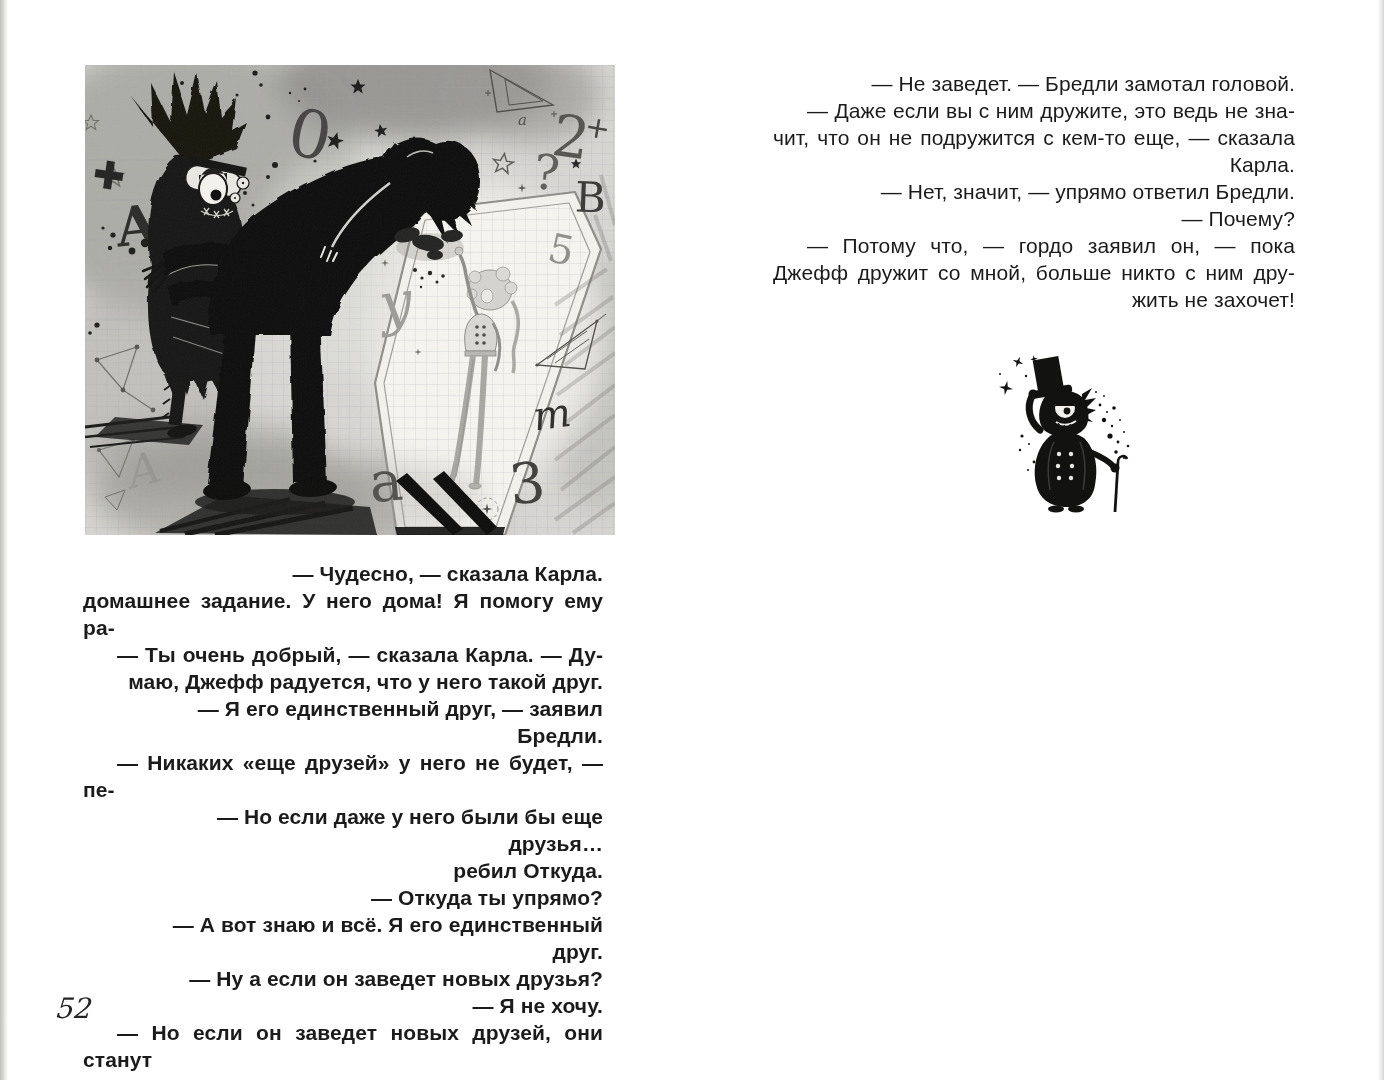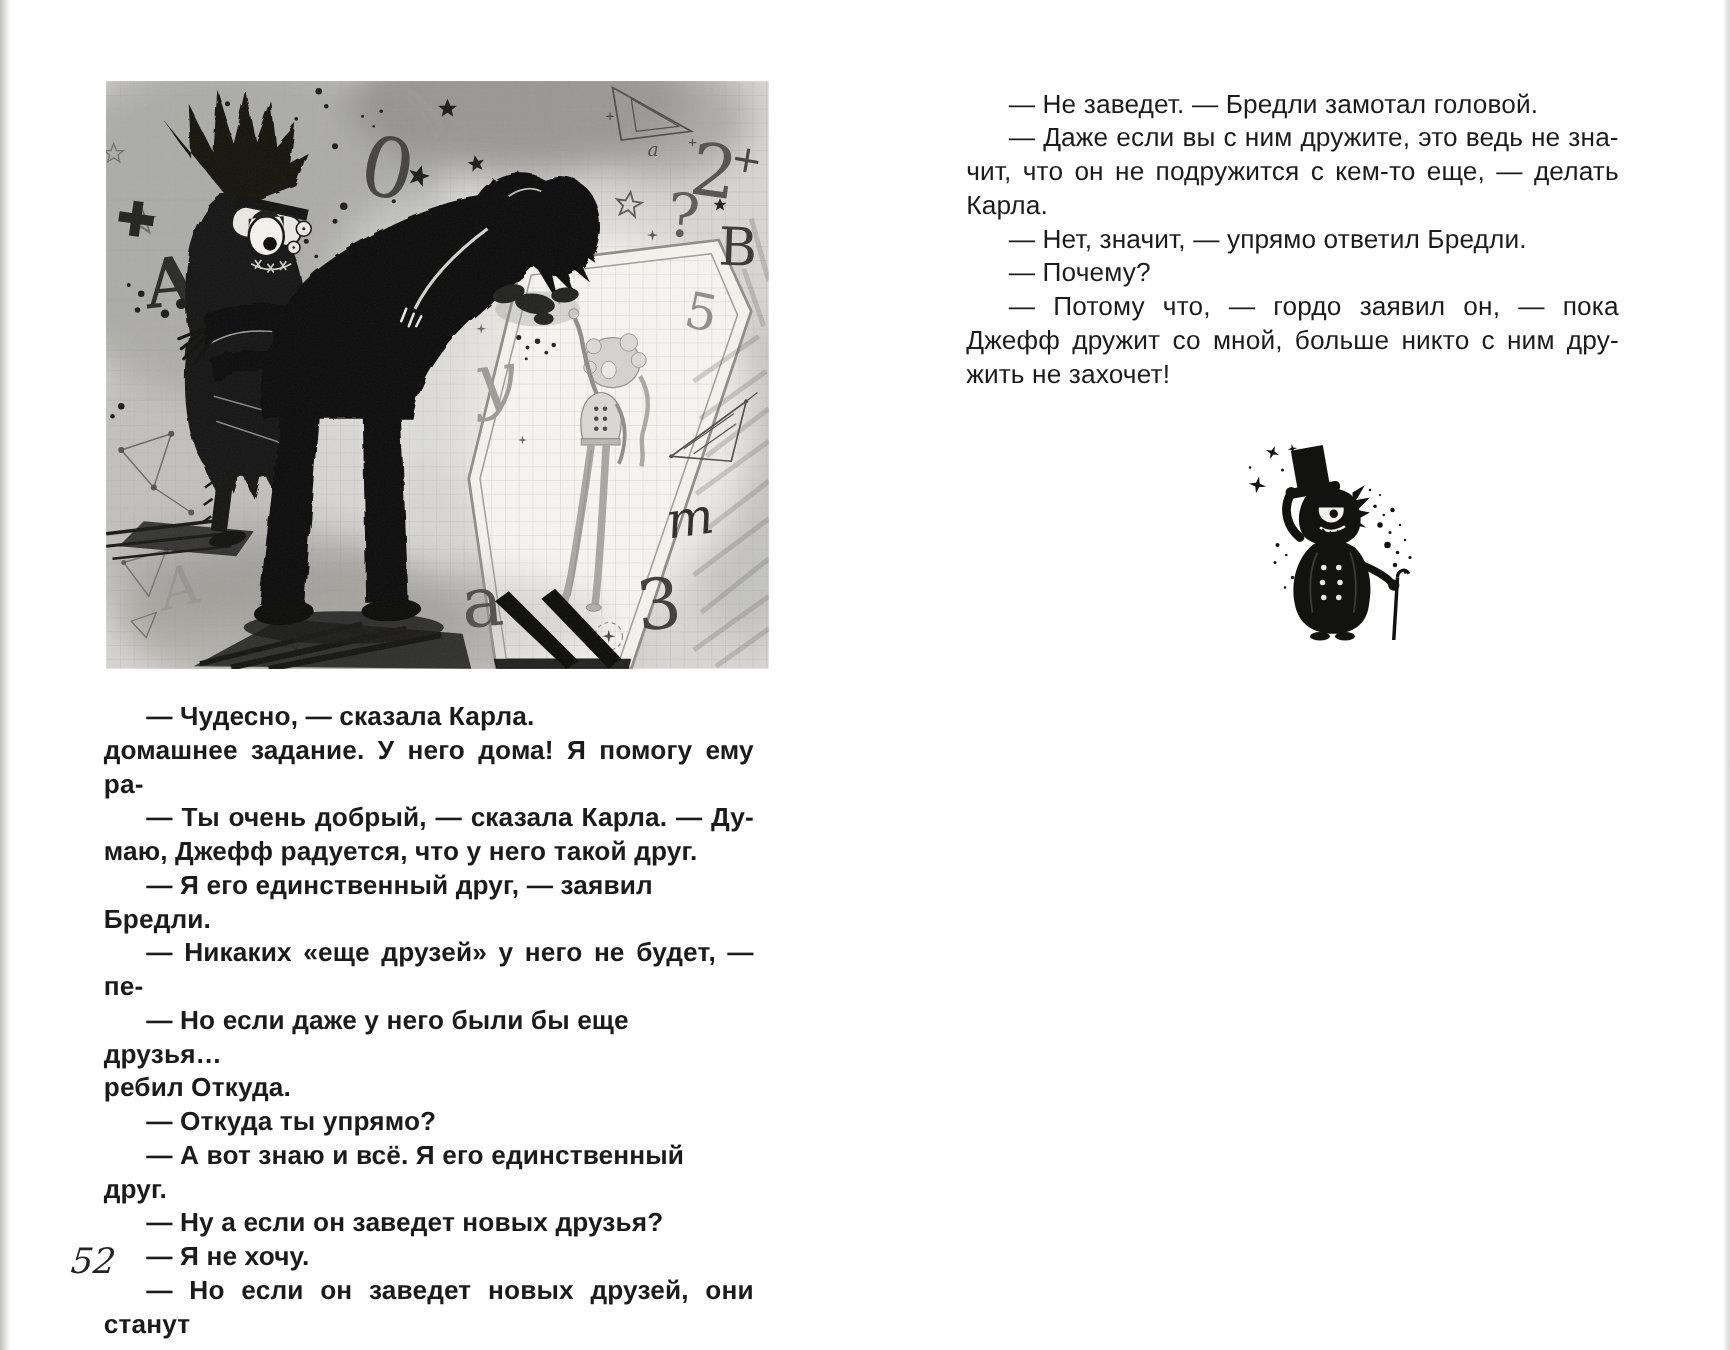--- a/index.html
+++ b/index.html
@@ -12,21 +12,21 @@
     background:linear-gradient(to right,#a9a9a7,rgba(255,255,255,0));opacity:.75;}
   .edge-right{position:absolute;right:0;top:0;width:6px;height:1080px;
     background:linear-gradient(to left,#c4c4c2,rgba(255,255,255,0));opacity:.7;}
   .page-half{position:absolute;top:0;height:1080px;}
   #left-page{left:0;width:692px;}
   #right-page{left:692px;width:692px;}
   .textcol{position:absolute;color:#1b1b1b;font-size:21px;line-height:27px;
     letter-spacing:.1px;}
   #left-text{left:83px;top:560px;width:520px;font-weight:bold;}
   #right-text{left:81px;top:70px;width:522px;} 
-  .line{min-height:27px;}
+  .line{min-height:27px;text-align:right;}
   .line.jl{text-align:justify;text-align-last:justify;}
   .line.indent{text-indent:34px;}
   #page-number{position:absolute;left:57px;top:992px;
     font-family:"DejaVu Serif",serif;font-style:italic;font-size:28px;color:#242424;
     transform:skewX(-6deg);}
   #main-illustration{position:absolute;left:85px;top:65px;width:530px;height:470px;}
   #spot-illustration{position:absolute;left:300px;top:350px;width:150px;height:168px;} 
   svg text{user-select:none;}
 </style>
 </head>
@@ -350,21 +350,21 @@
     </div>
 
   <div id="page-number">52</div>
 </div>
 
 <div id="right-page" class="page-half">
 
   <div id="right-text" class="textcol">
       <div class="line indent">— Не заведет. — Бредли замотал головой.</div>
       <div class="line indent jl">— Даже если вы с ним дружите, это ведь не зна-</div>
-      <div class="line jl">чит, что он не подружится с кем-то еще, — делать</div>
+      <div class="line jl">чит, что он не подружится с кем-то еще, — сказала</div>
       <div class="line">Карла.</div>
       <div class="line indent">— Нет, значит, — упрямо ответил Бредли.</div>
       <div class="line indent">— Почему?</div>
       <div class="line indent jl">— Потому что, — гордо заявил он, — пока</div>
       <div class="line jl">Джефф дружит со мной, больше никто с ним дру-</div>
       <div class="line">жить не захочет!</div>
     </div>
 
   <svg id="spot-illustration" viewBox="0 0 150 168">
     <defs>

